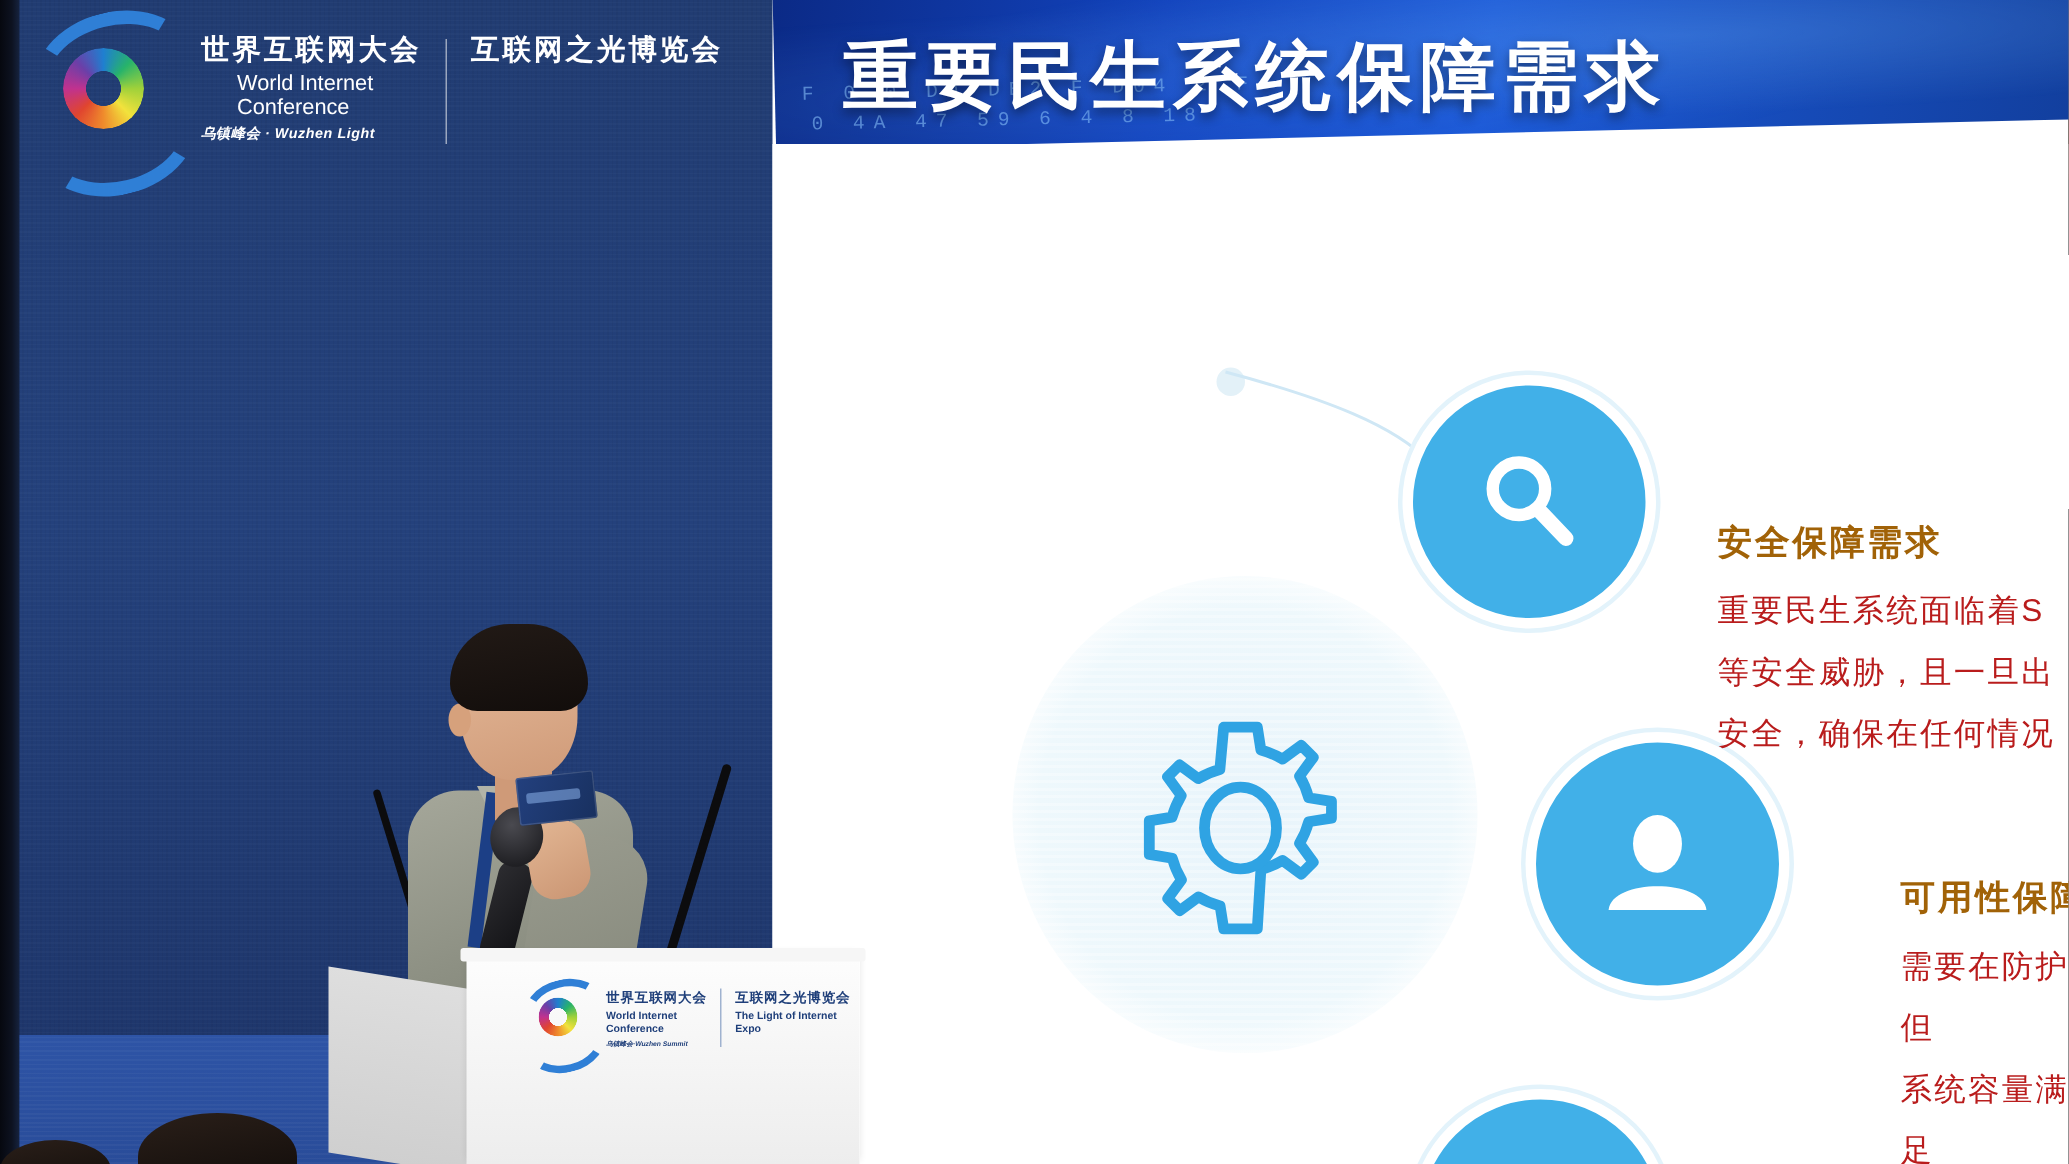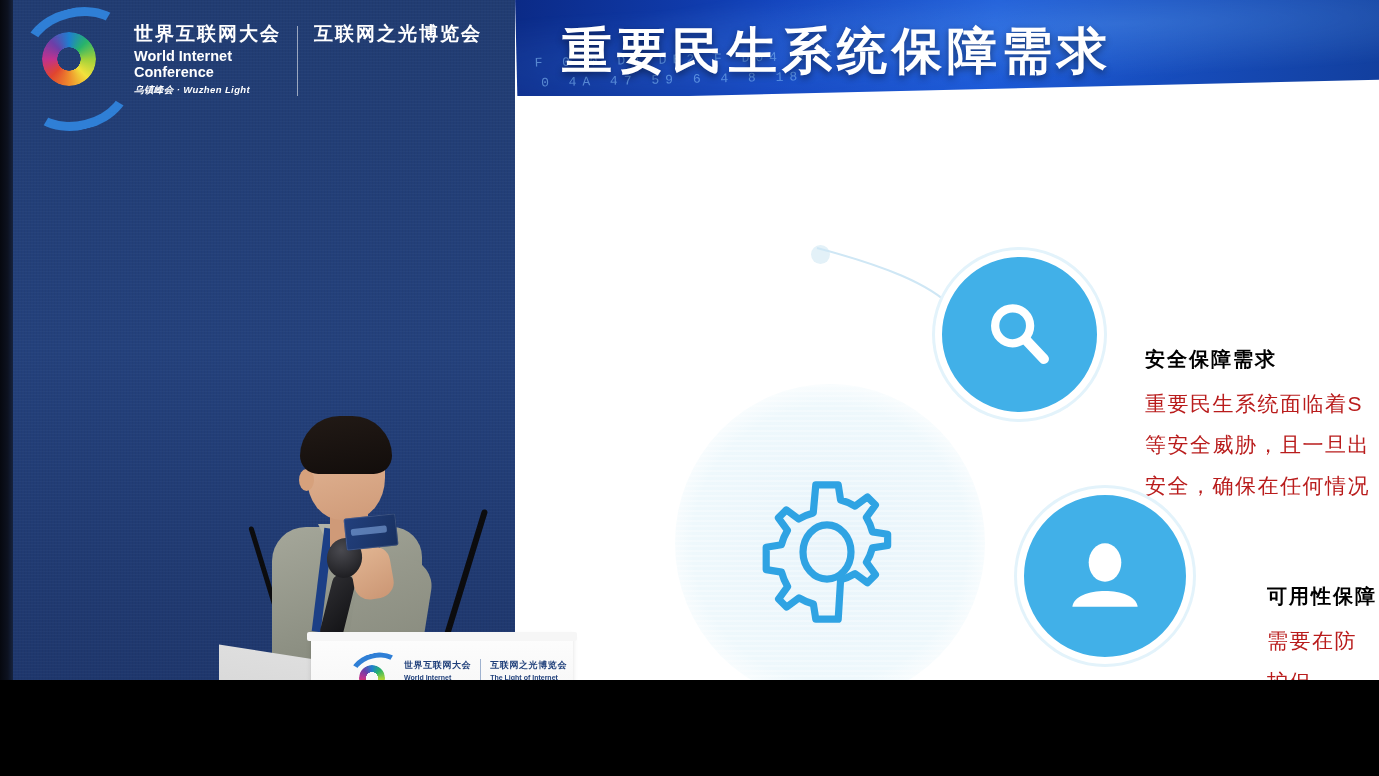--- a/index.html
+++ b/index.html
@@ -1,16 +1,16 @@
 <!DOCTYPE html>
 <html><head>
 <meta charset="utf-8">
 <style>
   html,body{margin:0;padding:0;background:#000;}
-  .stage{position:relative;width:1379px;height:680px;overflow:hidden;
+  .stage{position:relative;width:1379px;height:776px;overflow:hidden;
          font-family:"Liberation Sans","DejaVu Sans",sans-serif;}
 
   
   .ceiling{position:absolute;left:0;top:0;width:1379px;height:120px;
     background:linear-gradient(180deg,#9c5a44 0%,#b46a4e 40%,#a15c44 100%);}
   .truss{position:absolute;inset:0;opacity:.55;
     background:
       repeating-linear-gradient(62deg,rgba(60,20,12,.55) 0 2px,transparent 2px 64px),
       repeating-linear-gradient(-62deg,rgba(60,20,12,.5) 0 2px,transparent 2px 64px),
       repeating-linear-gradient(0deg,rgba(50,18,10,.35) 0 2px,transparent 2px 52px);}
@@ -38,21 +38,21 @@
     -webkit-mask:radial-gradient(circle,transparent 0 30%,#000 31%);
             mask:radial-gradient(circle,transparent 0 30%,#000 31%);}
   .wic-sw{position:absolute;border-radius:50%;border:9px solid transparent;}
   .wic-sw.t{left:2px;top:-4px;width:92px;height:64px;border-top-color:#2f7fd6;
     transform:rotate(-14deg);}
   .wic-sw.b{left:2px;top:36px;width:92px;height:64px;border-bottom-color:#2f7fd6;
     transform:rotate(-14deg);}
   .bd-text{display:flex;align-items:flex-start;gap:16px;color:#fff;}
   .bd-col{line-height:1.08;}
   .bd-cn{font-size:19px;font-weight:700;letter-spacing:2px;white-space:nowrap;}
-  .bd-en{font-size:14.5px;font-weight:700;margin-top:4px;white-space:pre-line;}
+  .bd-en{font-size:14.5px;font-weight:400;margin-top:4px;white-space:pre-line;margin-left:24px;}
   .bd-sub{font-size:9.5px;font-weight:700;margin-top:5px;font-style:italic;letter-spacing:.4px;}
   .bd-div{width:1px;align-self:stretch;background:rgba(255,255,255,.55);margin-top:2px;}
 
   
   .screen{position:absolute;left:515px;top:0px;width:864px;height:776px;background:#fff;}
   .scr-head{position:absolute;left:0;top:-4px;width:864px;height:104px;
     background:linear-gradient(100deg,#0b2a86 0%,#1243bd 30%,#1b58d6 55%,#123f9e 100%);
     transform:rotate(-1.35deg);transform-origin:left top;overflow:hidden;}
   .scr-head:after{content:"";position:absolute;inset:0;opacity:.5;
     background:radial-gradient(ellipse at 70% 40%,rgba(120,190,255,.55),transparent 60%),
@@ -75,21 +75,21 @@
   .node svg{display:block;}
   .n1{left:420px;top:154px;width:155px;height:155px;}
   .n2{left:502px;top:392px;width:162px;height:162px;}
   .n3{left:425px;top:630px;width:160px;height:160px;}
   .dot{position:absolute;left:296px;top:149px;width:19px;height:19px;border-radius:50%;
     background:#e3f1f8;}
   .link{position:absolute;left:280px;top:130px;width:300px;height:200px;overflow:visible;}
 
   
   .blk{position:absolute;color:#0d0d0d;}
-  .blk h3{margin:0;font-size:20px;font-weight:700;color:#000000;letter-spacing:2px;white-space:nowrap;}
+  .blk h3{margin:0;font-size:23px;font-weight:700;color:#a16207;letter-spacing:2px;white-space:nowrap;}
   .blk p{margin:11px 0 0;font-size:21px;line-height:1.95;color:#b91c1c;
     letter-spacing:1.5px;white-space:pre-line;}
   .b1{left:630px;top:250px;}
   .b2{left:752px;top:487px;}
 
   
   .sp{position:absolute;}
   .sp-head{left:307px;top:424px;width:78px;height:96px;border-radius:46% 46% 44% 44%;
     background:linear-gradient(165deg,#e6bb9b,#cf9a78);}
   .sp-hair{left:300px;top:416px;width:92px;height:58px;border-radius:48px 48px 22px 22px;

